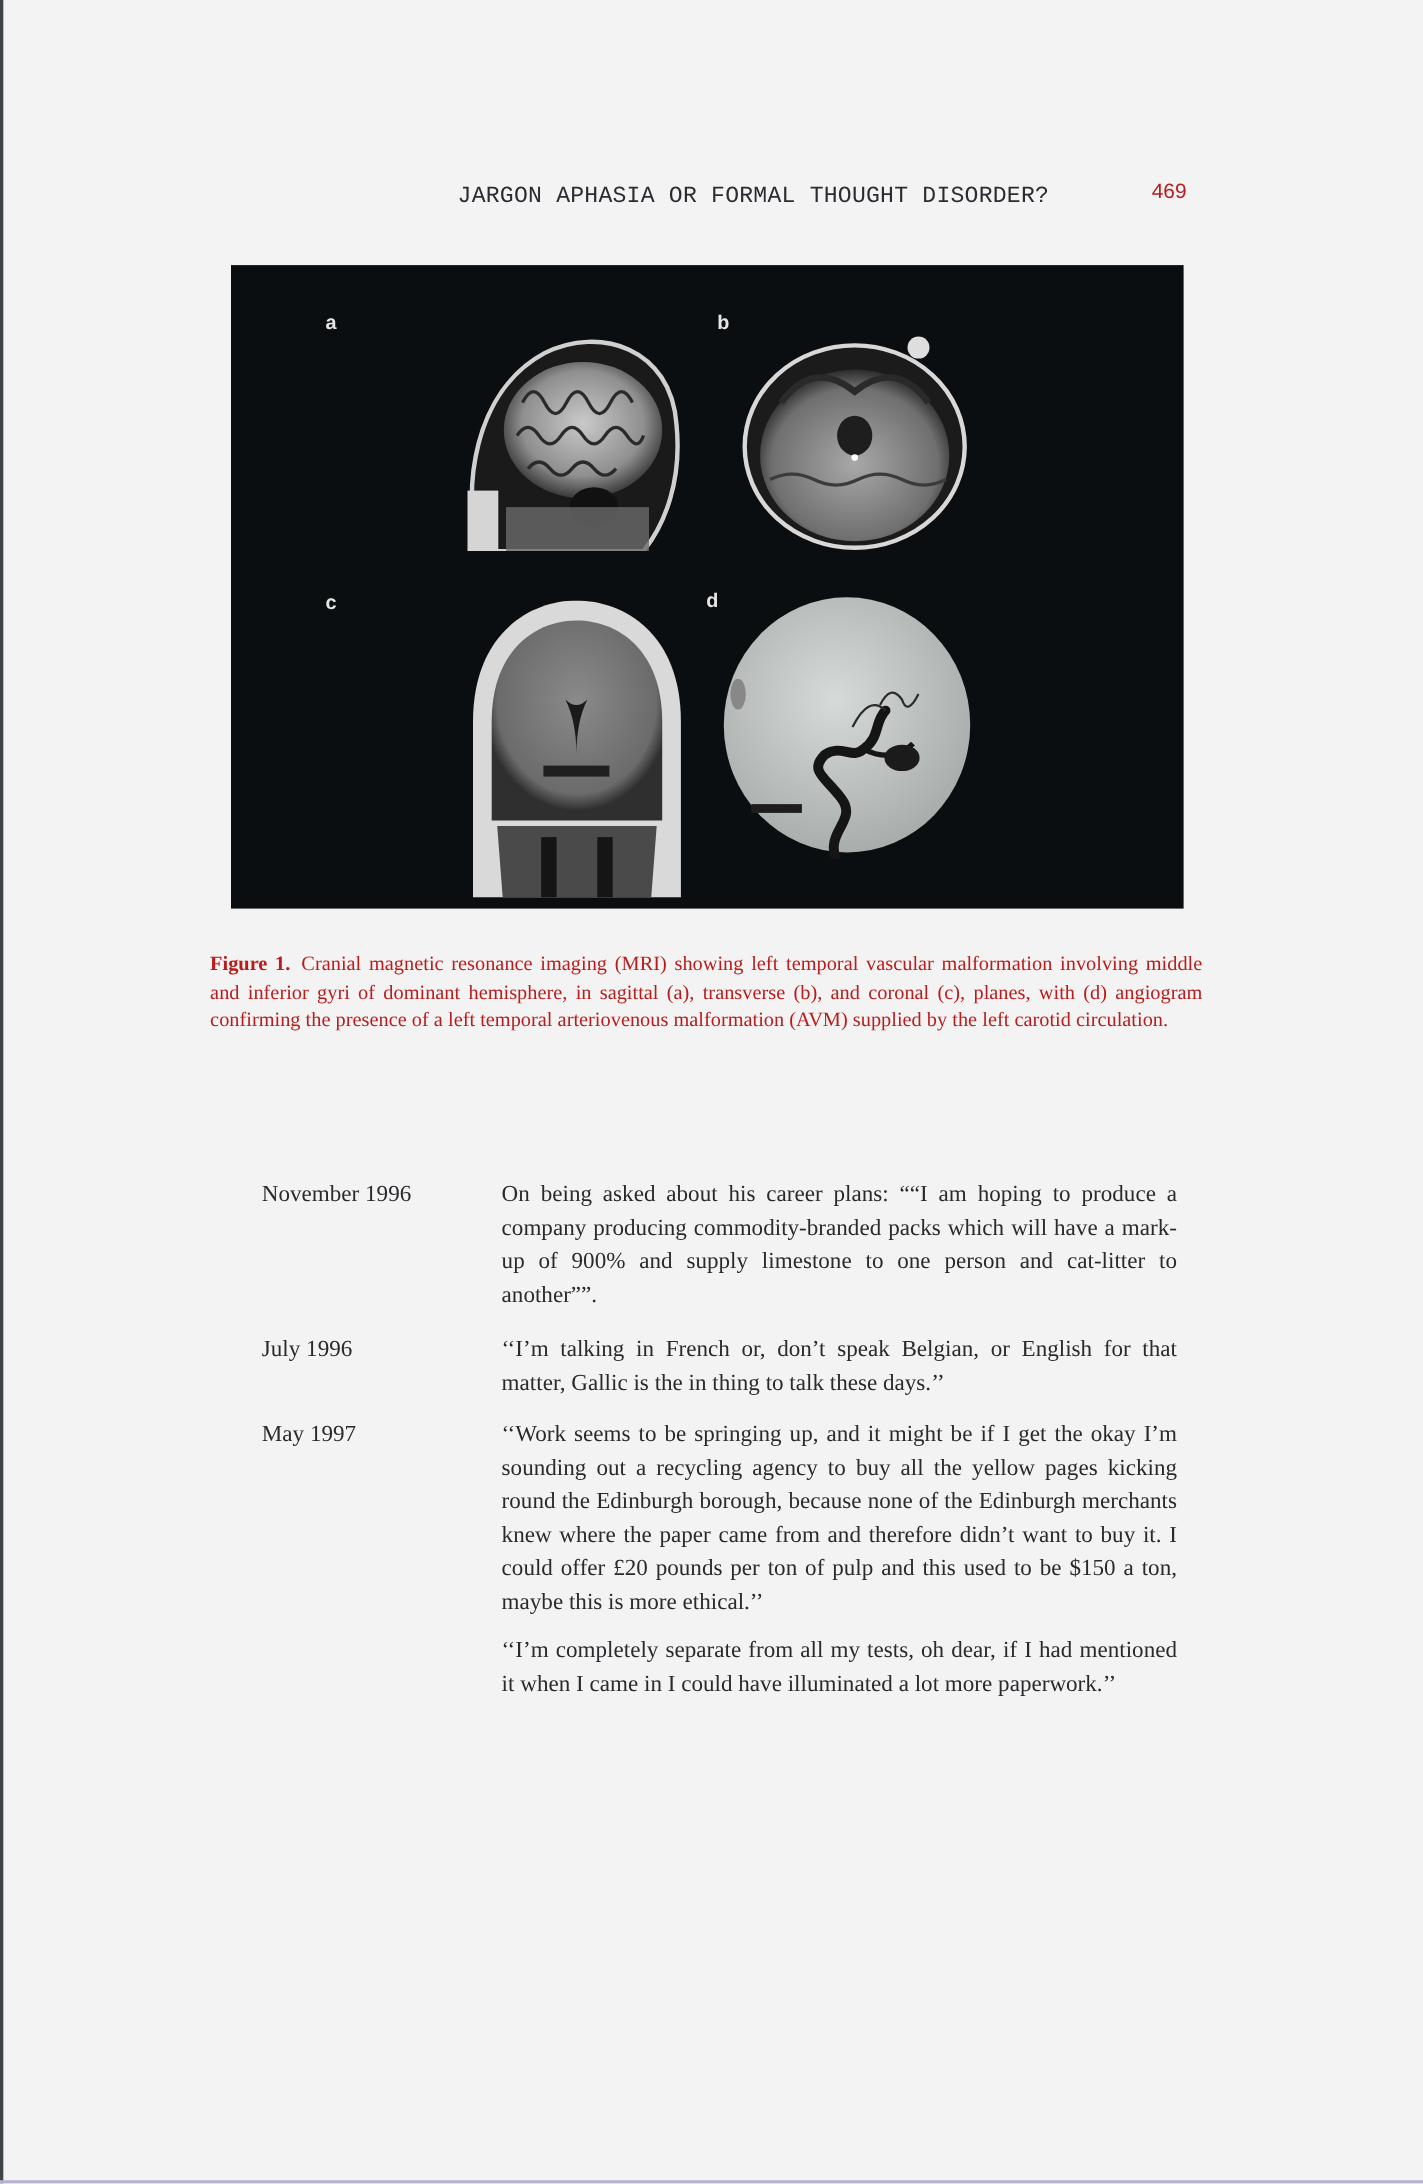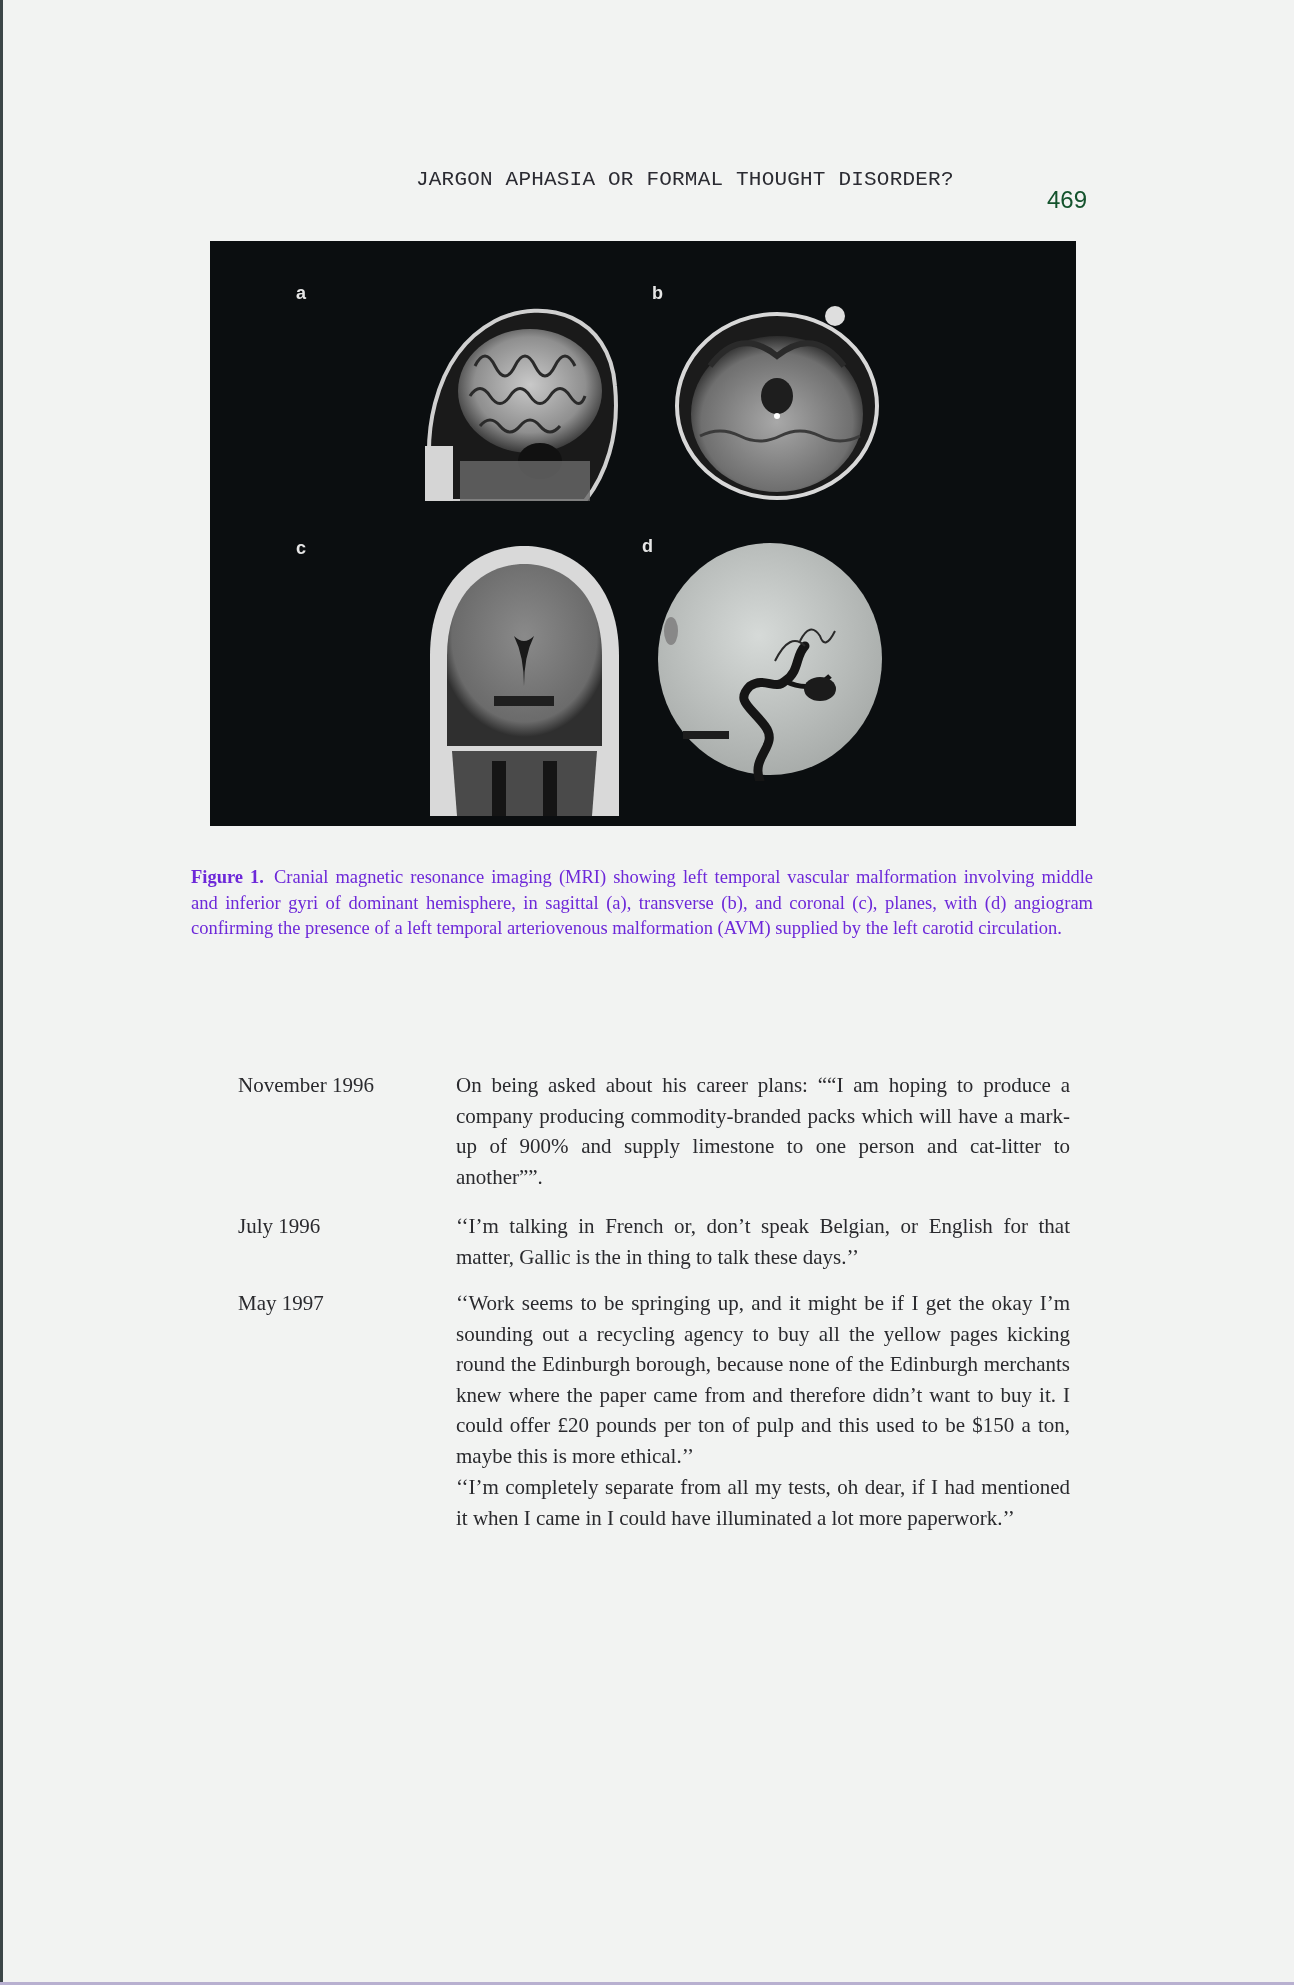--- a/index.html
+++ b/index.html
@@ -10,44 +10,44 @@
     }
     .page-edge-left { position: absolute; left: 0; top: 0; width: 3px; height: 1985px; background: #3c4648; }
     .page-edge-bottom { position: absolute; left: 0; bottom: 0; width: 1294px; height: 3px; background: #b8b0d0; }
 
     .running-head {
       position: absolute; left: 416px; top: 168px;
       font-family: Liberation Mono, monospace; font-size: 21px; letter-spacing: 0.2px; color: #2b2b32;
     }
     .page-number {
       position: absolute; left: 1047px; top: 164px;
-      font-family: "Liberation Sans", sans-serif; font-size: 24px; color: #14532d; margin-top: 22px;
+      font-family: "Liberation Sans", sans-serif; font-size: 19px; color: #b91c1c;
     }
 
     .figure {
       position: absolute; left: 210px; top: 241px; width: 866px; height: 585px;
       background: #0b0e10;
     }
     .panel-label {
       position: absolute; font-family: "Liberation Sans", sans-serif; font-size: 18px; font-weight: bold;
       color: #e6e6e6;
     }
     .panel { position: absolute; overflow: hidden; }
 
     .caption {
       position: absolute; left: 191px; top: 865px; width: 902px;
-      font-size: 18.5px; line-height: 25.5px; text-align: justify; color: #6d28d9;
+      font-size: 18.5px; line-height: 25.5px; text-align: justify; color: #b91c1c;
     }
     .caption .fig-label { font-weight: bold; margin-right: 10px; }
 
     .entry { position: absolute; left: 238px; width: 832px; font-size: 21px; line-height: 30.5px; }
     .entry .date { position: absolute; left: 0; top: 0; width: 200px; }
     .entry .text { margin-left: 218px; text-align: justify; }
     .entry .text p { margin: 0; }
-    .entry .text p + p { margin-top: 1px; }
+    .entry .text p + p { margin-top: 13px; }
     .question { font-style: italic; }
   </style>
 </head>
 <body>
 
 <div class="page-edge-left"></div>
 <div class="page-edge-bottom"></div>
 
 <div class="running-head">JARGON APHASIA OR FORMAL THOUGHT DISORDER?</div>
 <div class="page-number">469</div>

